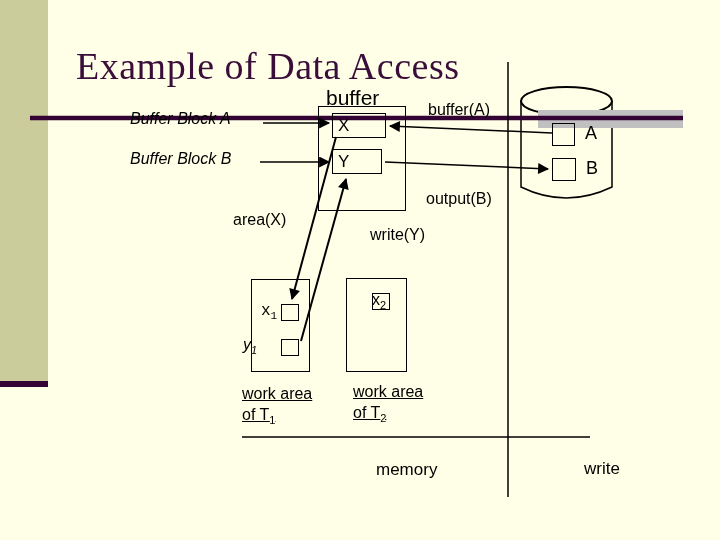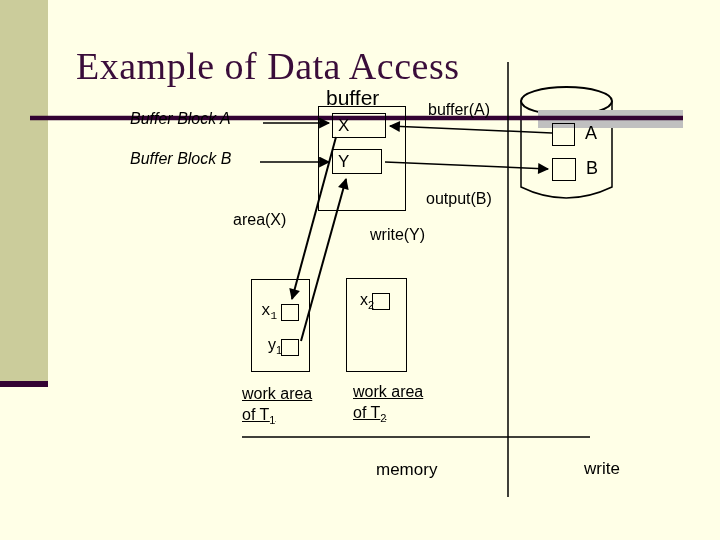--- a/index.html
+++ b/index.html
@@ -89,24 +89,24 @@
   <div class="lbl big" style="left:585px;top:123px;">A</div>
   <div class="box" style="left:552px;top:158px;width:24px;height:23px;"></div>
   <div class="lbl big" style="left:586px;top:158px;">B</div>
 
   <div class="box" style="left:251px;top:279px;width:59px;height:93px;"></div>
   <div class="box" style="left:346px;top:278px;width:61px;height:94px;"></div>
 
   <div class="lbl" style="left:261px;top:302px;font-family:Liberation Mono, monospace;"><span>x</span><sub>1</sub></div>
   <div class="box" style="left:281px;top:304px;width:18px;height:17px;"></div>
 
-  <div class="lbl" style="left:268px;top:336px;"><span>y</span><sub>1</sub></div>
+  <div class="lbl" style="left:243px;top:336px;font-style:italic;"><span>y</span><sub>1</sub></div>
   <div class="box" style="left:281px;top:339px;width:18px;height:17px;"></div>
 
-  <div class="lbl" style="left:360px;top:291px;"><span>x</span><sub>2</sub></div>
+  <div class="lbl" style="left:372px;top:291px;"><span>x</span><sub>2</sub></div>
   <div class="box" style="left:372px;top:293px;width:18px;height:17px;"></div>
 
   <div class="lbl caption" style="left:242px;top:383px;">
     <span>work area</span><br>
     <span>of T</span><sub>1</sub>
   </div>
   <div class="lbl caption" style="left:353px;top:381px;">
     <span>work area</span><br>
     <span>of T</span><sub>2</sub>
   </div>

